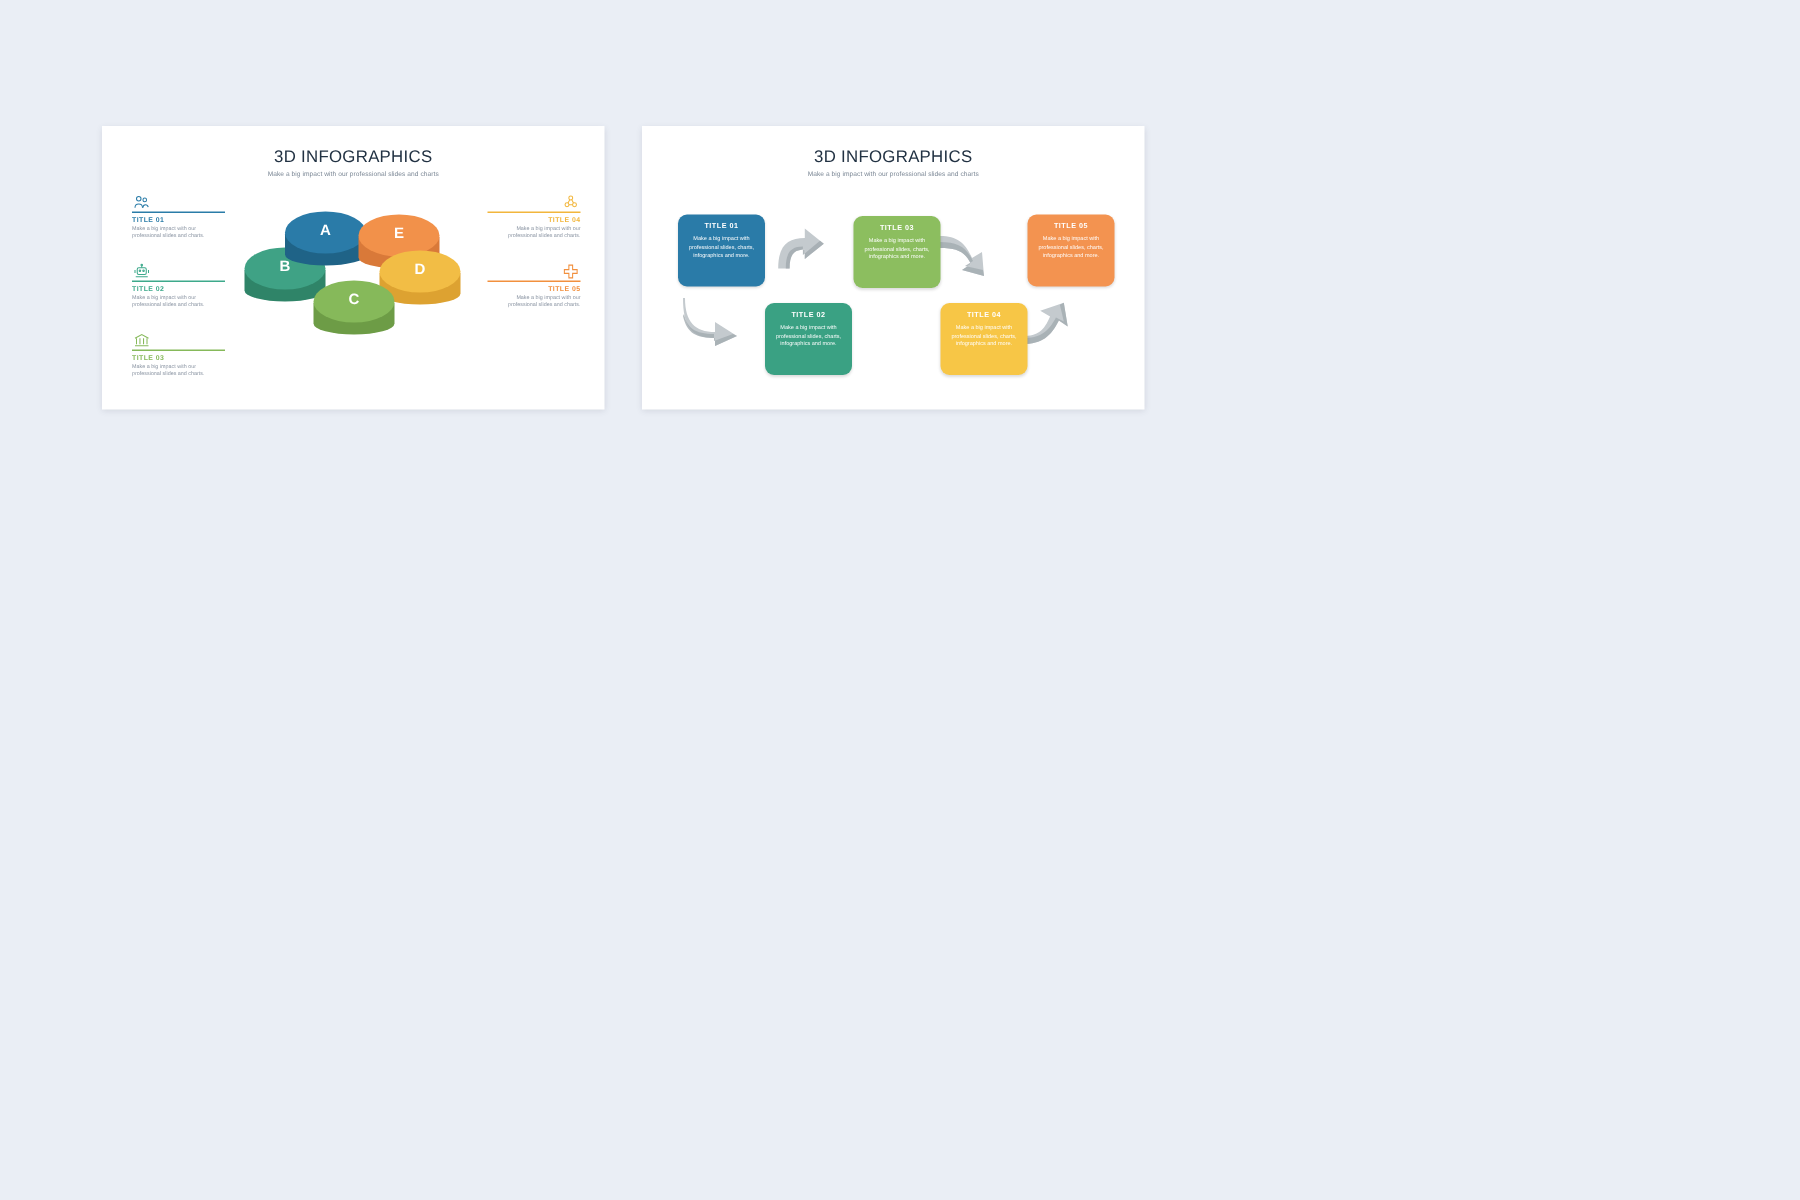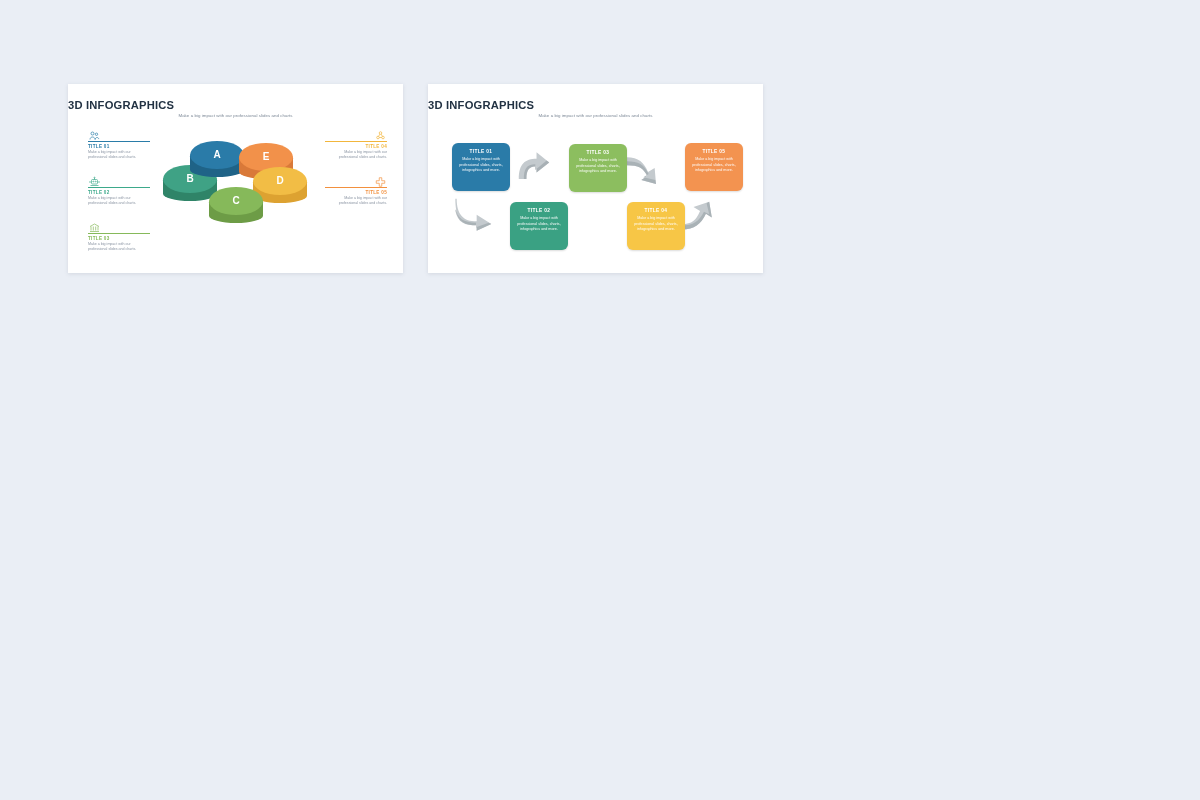--- a/index.html
+++ b/index.html
@@ -15,22 +15,22 @@
   .slide {
     position: absolute;
     background: #ffffff;
     box-shadow: 0 1px 4px rgba(60,70,90,.13);
   }
   #slide-left  { left: 68px;  top: 84px; width: 335px; height: 189px; }
   #slide-right { left: 428px; top: 84px; width: 335px; height: 189px; }
 
   .slide-title {
     position: absolute; left: 0; right: 0; top: 15px;
-    text-align: left;
-    font-size: 11.2px; font-weight: bold;
+    text-align: center;
+    font-size: 11.2px; font-weight: normal;
     letter-spacing: .2px;
     color: #223243;
   }
   .slide-sub {
     position: absolute; left: 0; right: 0; top: 29px;
     text-align: center;
     font-size: 4.4px; color: #7c8896; letter-spacing: .05px;
   }
 
   

